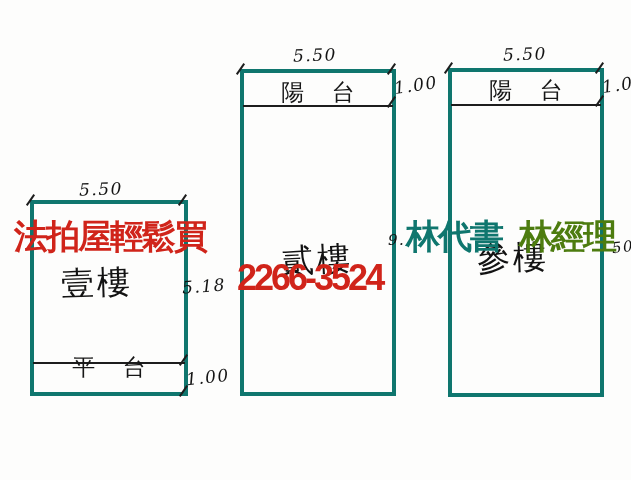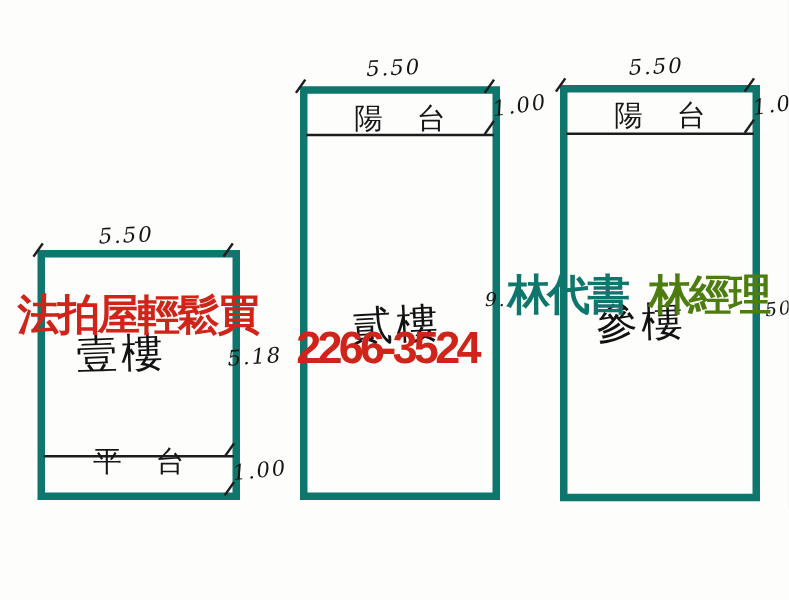--- a/index.html
+++ b/index.html
@@ -1,21 +1,21 @@
 <!DOCTYPE html>
 <html><head>
 <meta charset="utf-8">
 <style>
   html,body{margin:0;padding:0;background:#e9e9e9;}
   .canvas{
     position:relative;width:631px;height:480px;background:#fdfdfc;
     overflow:hidden;font-family:"DejaVu Sans",sans-serif;color:#1d1d1d;
   }
   
-  .rect{position:absolute;border:6px solid #0f766e;background:transparent;}
+  .rect{position:absolute;border:4px solid #0f766e;background:transparent;}
   .rect-1{left:30px;top:200px;width:150px;height:188px;}
   .rect-2{left:240px;top:69px;width:148px;height:319px;}
   .rect-3{left:448px;top:68px;width:148px;height:321px;}
   .divider{position:absolute;left:-1px;right:-1px;border-top:2px solid #1d1d1d;}
   .rect-1 .divider{top:158px;}
   .rect-2 .divider{top:32px;}
   .rect-3 .divider{top:32px;}
   
   .strip-label{
     position:absolute;left:0;right:0;text-align:center;
@@ -98,18 +98,18 @@
     <div class="divider"></div>
     <div class="strip-label">陽 台</div>
   </div>
   <div class="room-label room-3">參樓</div>
   <div class="dim dim-right-3">1.00</div>
   <div class="dim dim-part-3">50</div>
   <div class="tick" style="left:442px;top:67px;"></div>
   <div class="tick" style="left:593px;top:67px;"></div>
   <div class="tick" style="left:593px;top:100px;"></div>
 
-  <div class="wm wm-cjk wm-1" style="color: rgb(208, 36, 26); margin-top: 16px;">法拍屋輕鬆買</div>
+  <div class="wm wm-cjk wm-1" style="color: rgb(208, 36, 26);">法拍屋輕鬆買</div>
   <div class="wm wm-num wm-2" style="color: rgb(208, 36, 26);">2266-3524</div>
   <div class="wm wm-cjk wm-3" style="color: #0f766e;">林代書</div>
   <div class="wm wm-cjk wm-4" style="color: #4d7c0f;">林經理</div>
 
 </div>
 
 </body></html>

